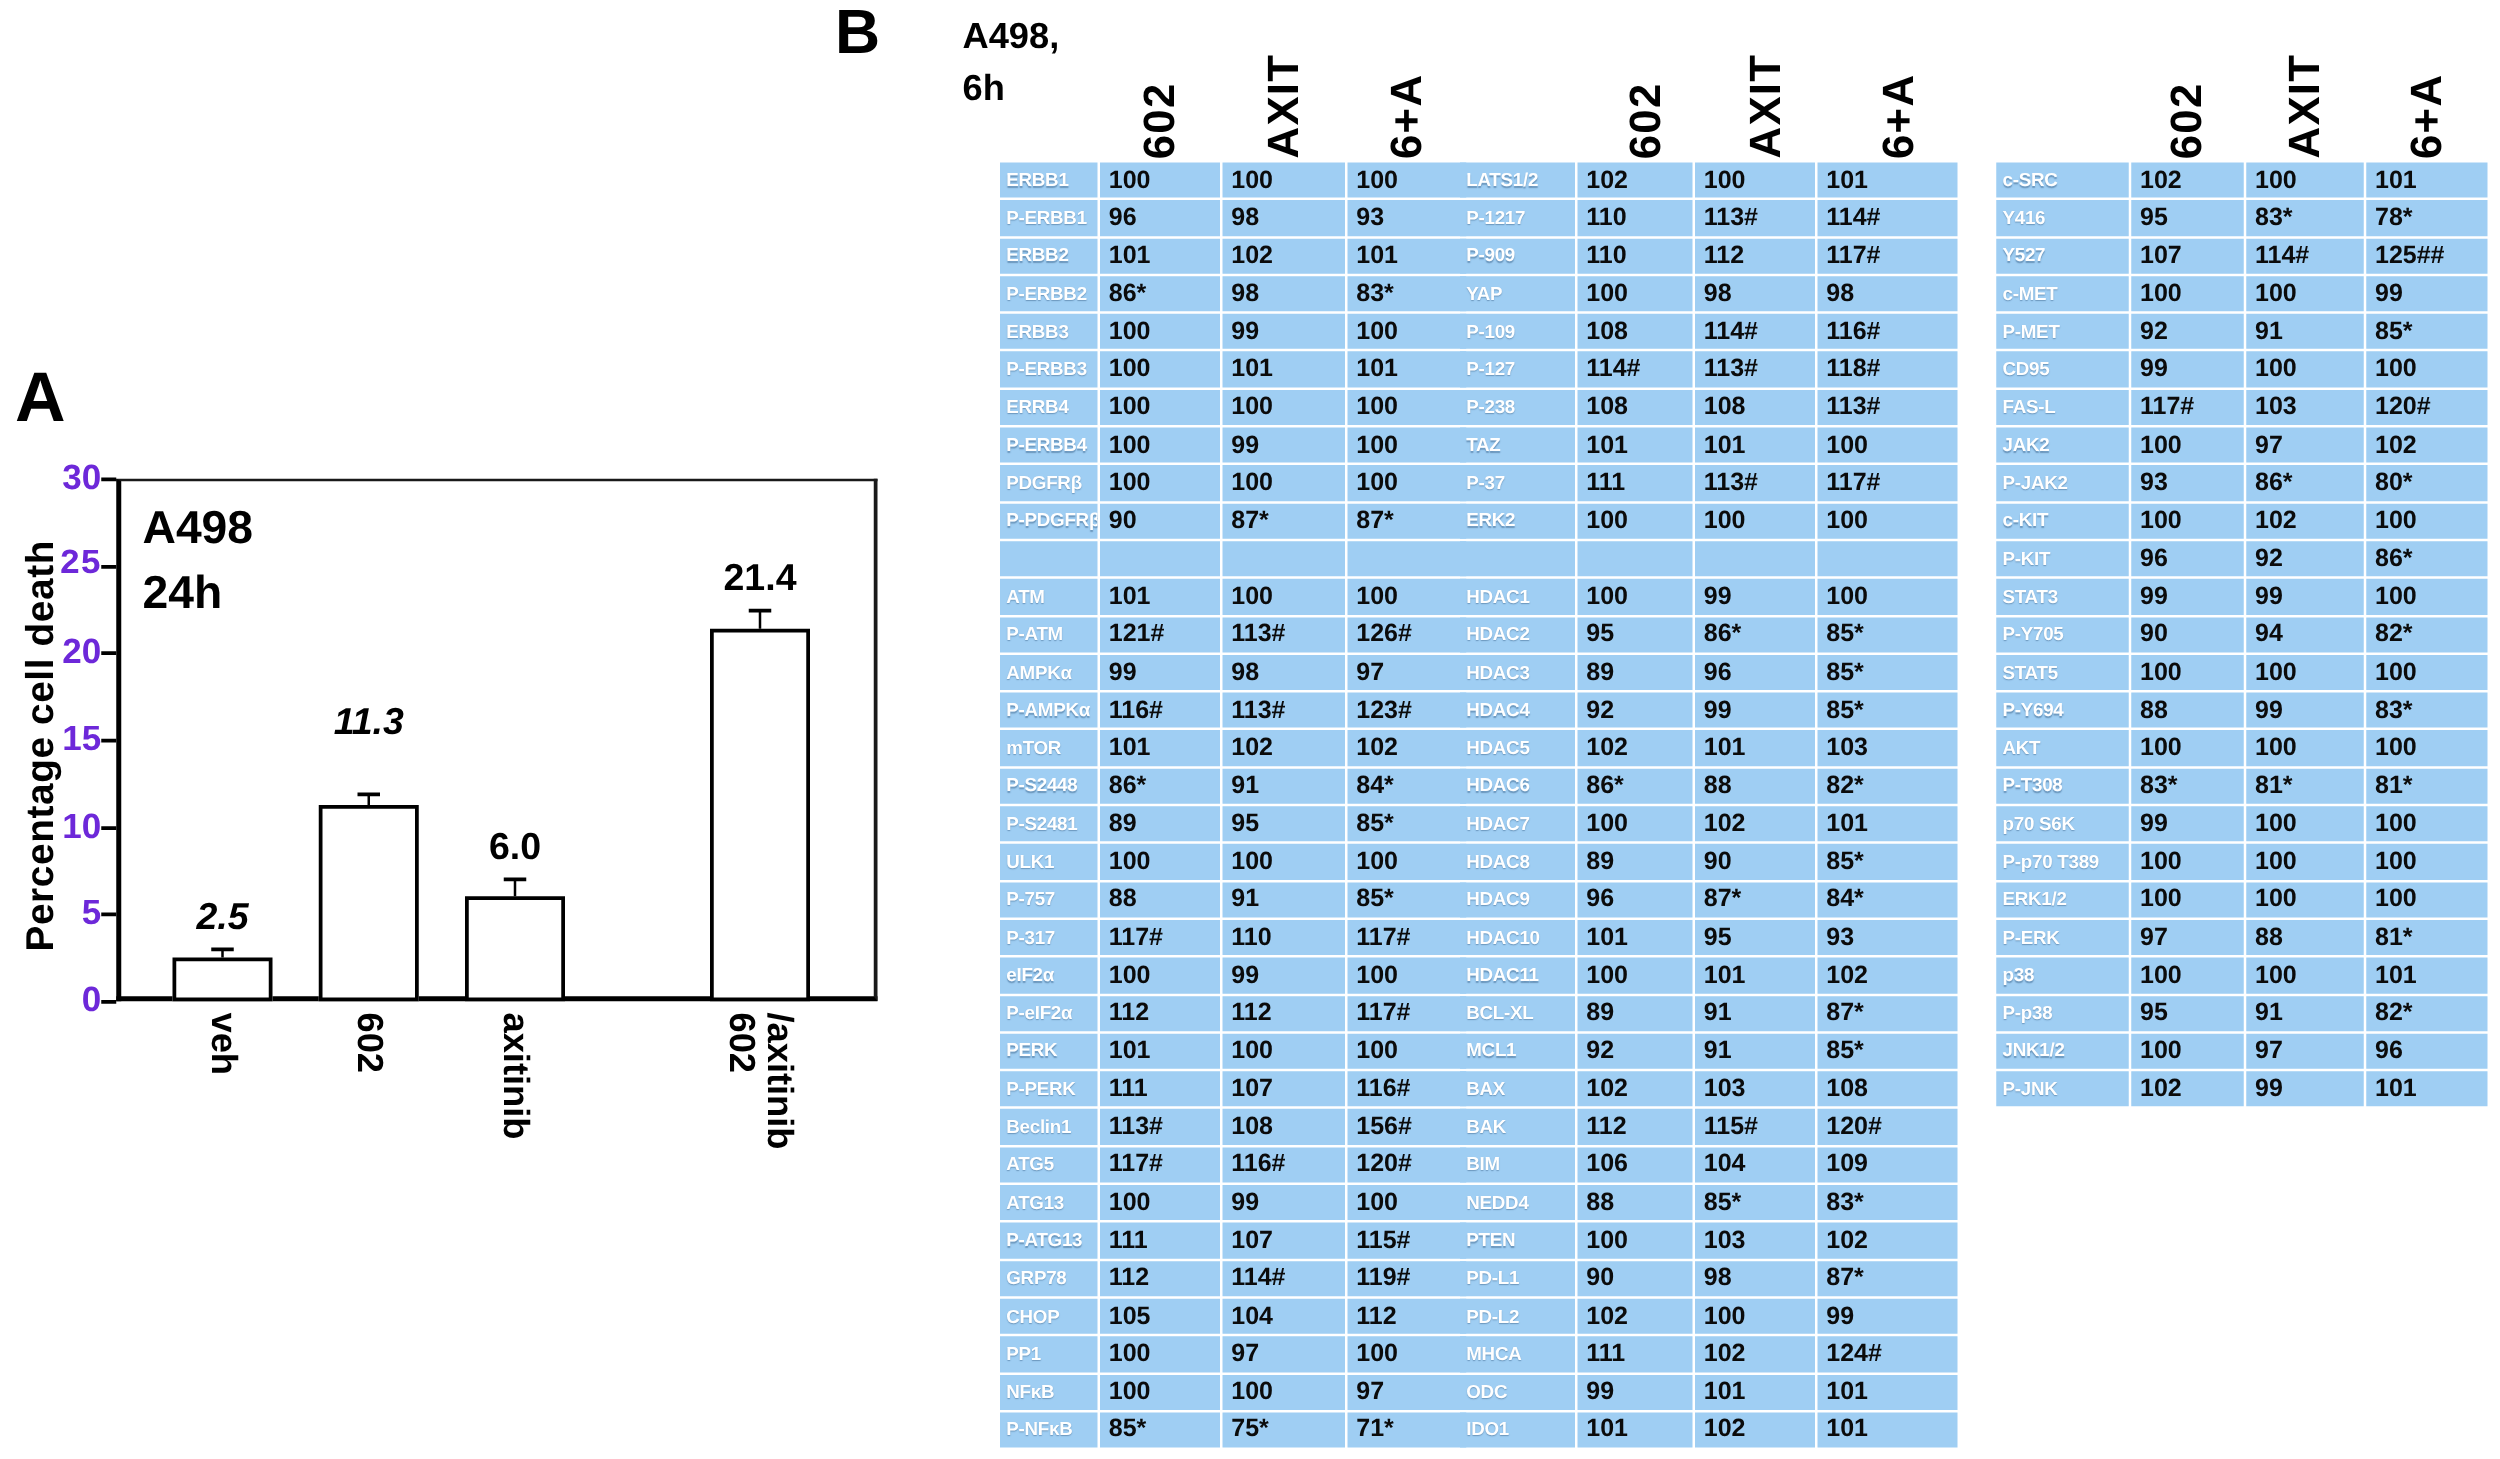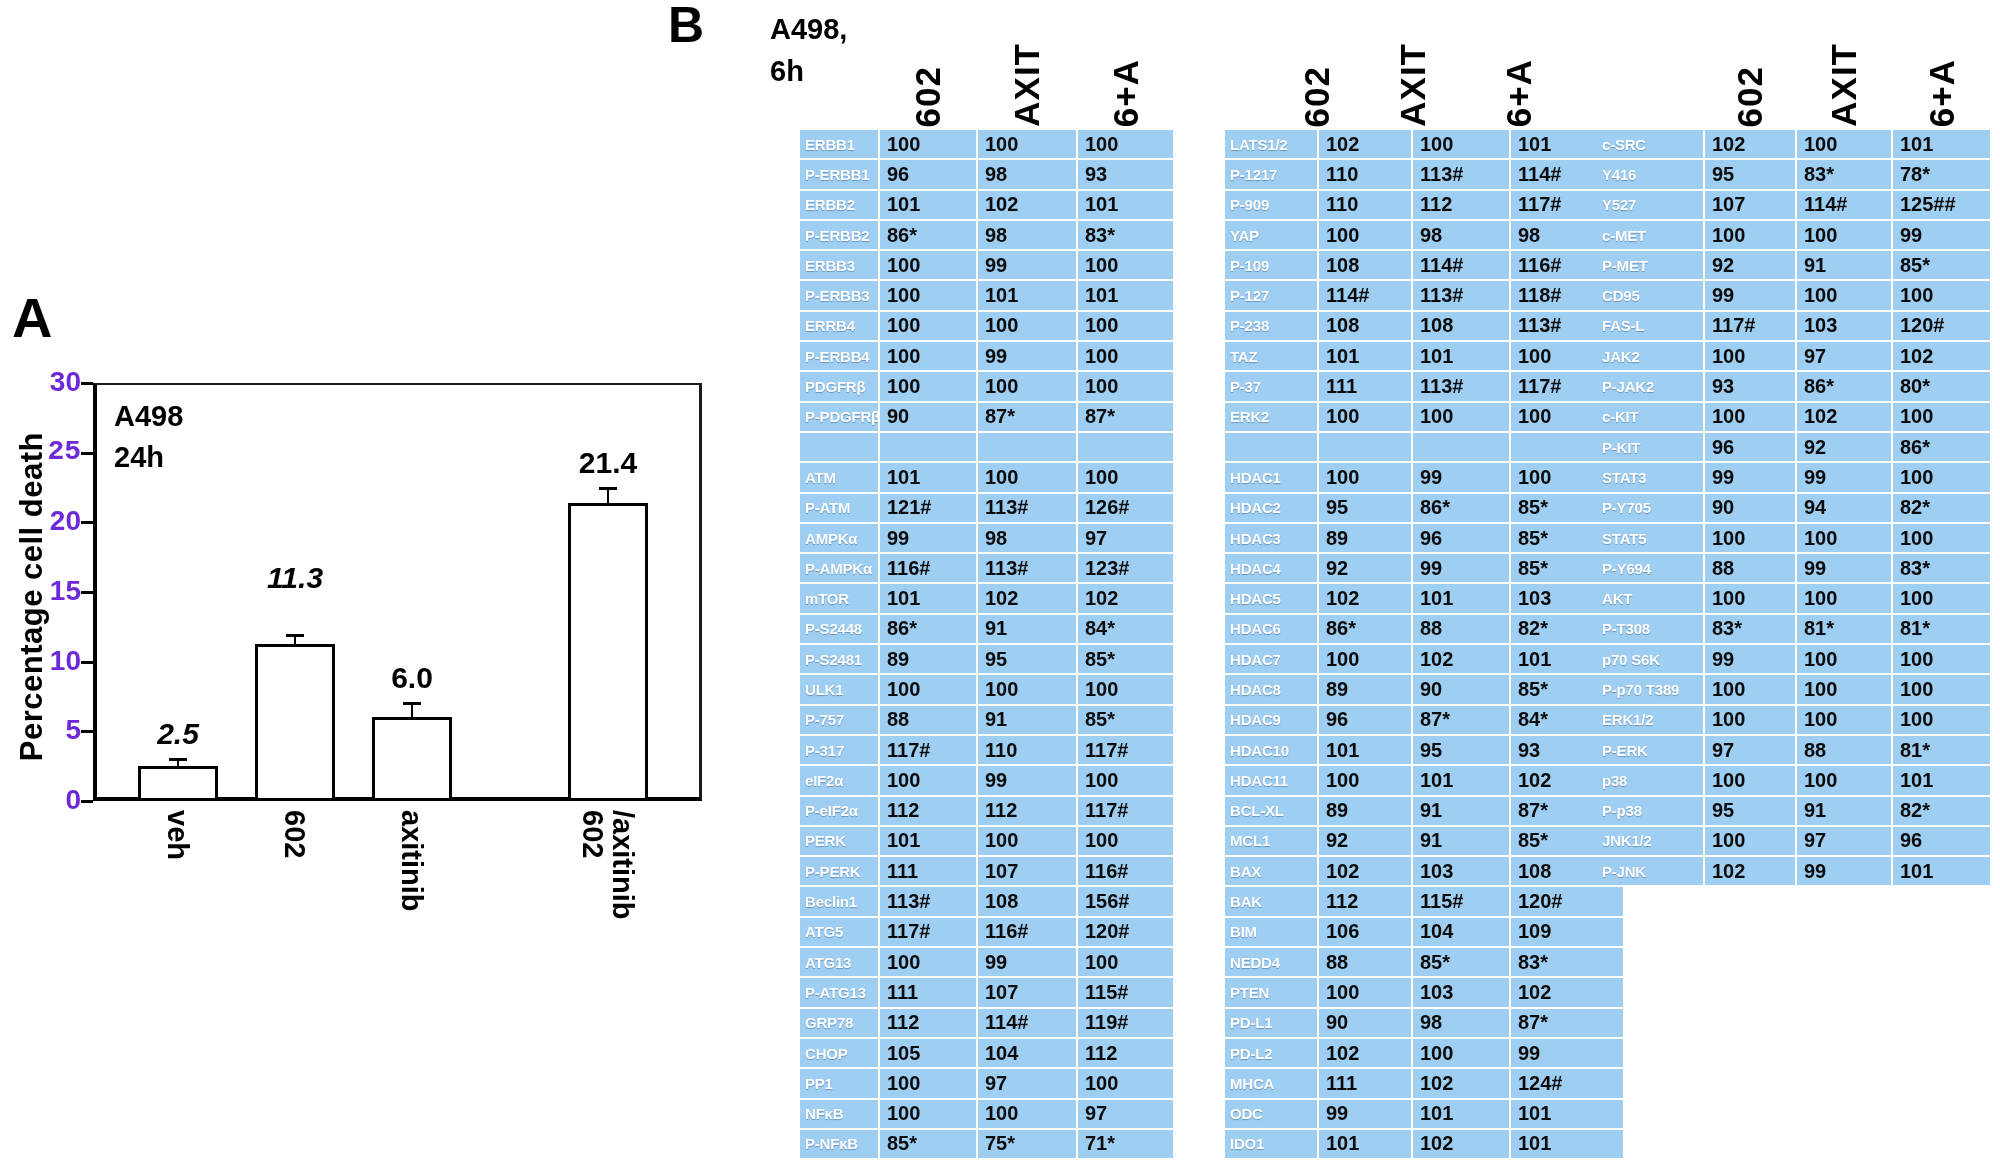--- a/index.html
+++ b/index.html
@@ -15,21 +15,21 @@
   #panelB-letter{left:668px;top:-4px;font-size:50px;}
   
   #plot-box{left:93px;top:383px;width:609px;height:418px;
     border-left:4px solid #000;border-bottom:4px solid #000;
     border-top:2px solid #1a1a1a;border-right:3px solid #1a1a1a;box-sizing:border-box;}
   .ytick-label{width:50px;text-align:right;font-size:28px;font-weight:700;color:#6d28d9;line-height:30px;}
   .ytick-mark{background:#000;width:12px;height:3px;}
   #y-title{left:14px;top:432px;height:330px;display:flex;align-items:center;}
   #y-title span{writing-mode:vertical-rl;transform:rotate(180deg);
     font-size:31px;font-weight:700;color:#000;letter-spacing:0.5px;}
-  #chart-annot{left:114px;top:396px;font-size:29px;font-weight:700;line-height:1.4;color:#000;}
+  #chart-annot{left:114px;top:396px;font-size:37px;font-weight:700;line-height:1.4;color:#000;}
   .bar{background:#fff;border:3px solid #000;box-sizing:border-box;}
   .whisker{background:#000;width:2px;}
   .whisker-cap{background:#000;height:3px;}
   .bar-value{font-size:30px;font-weight:700;color:#000;text-align:center;}
   .xcat{display:flex;justify-content:center;}
   .xcat span{writing-mode:vertical-lr;font-size:29px;font-weight:700;color:#000;
     white-space:pre-line;line-height:1.05;}
   
   #panelB-annot{left:770px;top:8px;font-size:29px;font-weight:700;line-height:1.45;color:#000;}
   .col-header{display:flex;align-items:flex-end;justify-content:center;}
@@ -260,21 +260,21 @@
     </div>
     <div class="abs col-header" style="left: 1271px; top: 0px; width: 92px; height: 127px; position: absolute;">
       <span>602</span>
     </div>
     <div class="abs col-header" style="left: 1365px; top: 0px; width: 96px; height: 127px; position: absolute;">
       <span>AXIT</span>
     </div>
     <div class="abs col-header" style="left: 1463px; top: 0px; width: 112px; height: 127px; position: absolute;">
       <span>6+A</span>
     </div>
-    <div class="abs tbl" style="left: 1177px; top: 130px; position: absolute; grid-template-columns: 92px 92px 96px 112px; grid-auto-rows: 28.3px; padding-left: 48px;">
+    <div class="abs tbl" style="left: 1120px; top: 130px; position: absolute; grid-template-columns: 92px 92px 96px 112px; grid-auto-rows: 28.3px; padding-left: 48px;">
       <div class="cell lbl">LATS1/2</div>
       <div class="cell val">102</div>
       <div class="cell val">100</div>
       <div class="cell val">101</div>
       <div class="cell lbl">P-1217</div>
       <div class="cell val">110</div>
       <div class="cell val">113#</div>
       <div class="cell val">114#</div>
       <div class="cell lbl">P-909</div>
       <div class="cell val">110</div>

